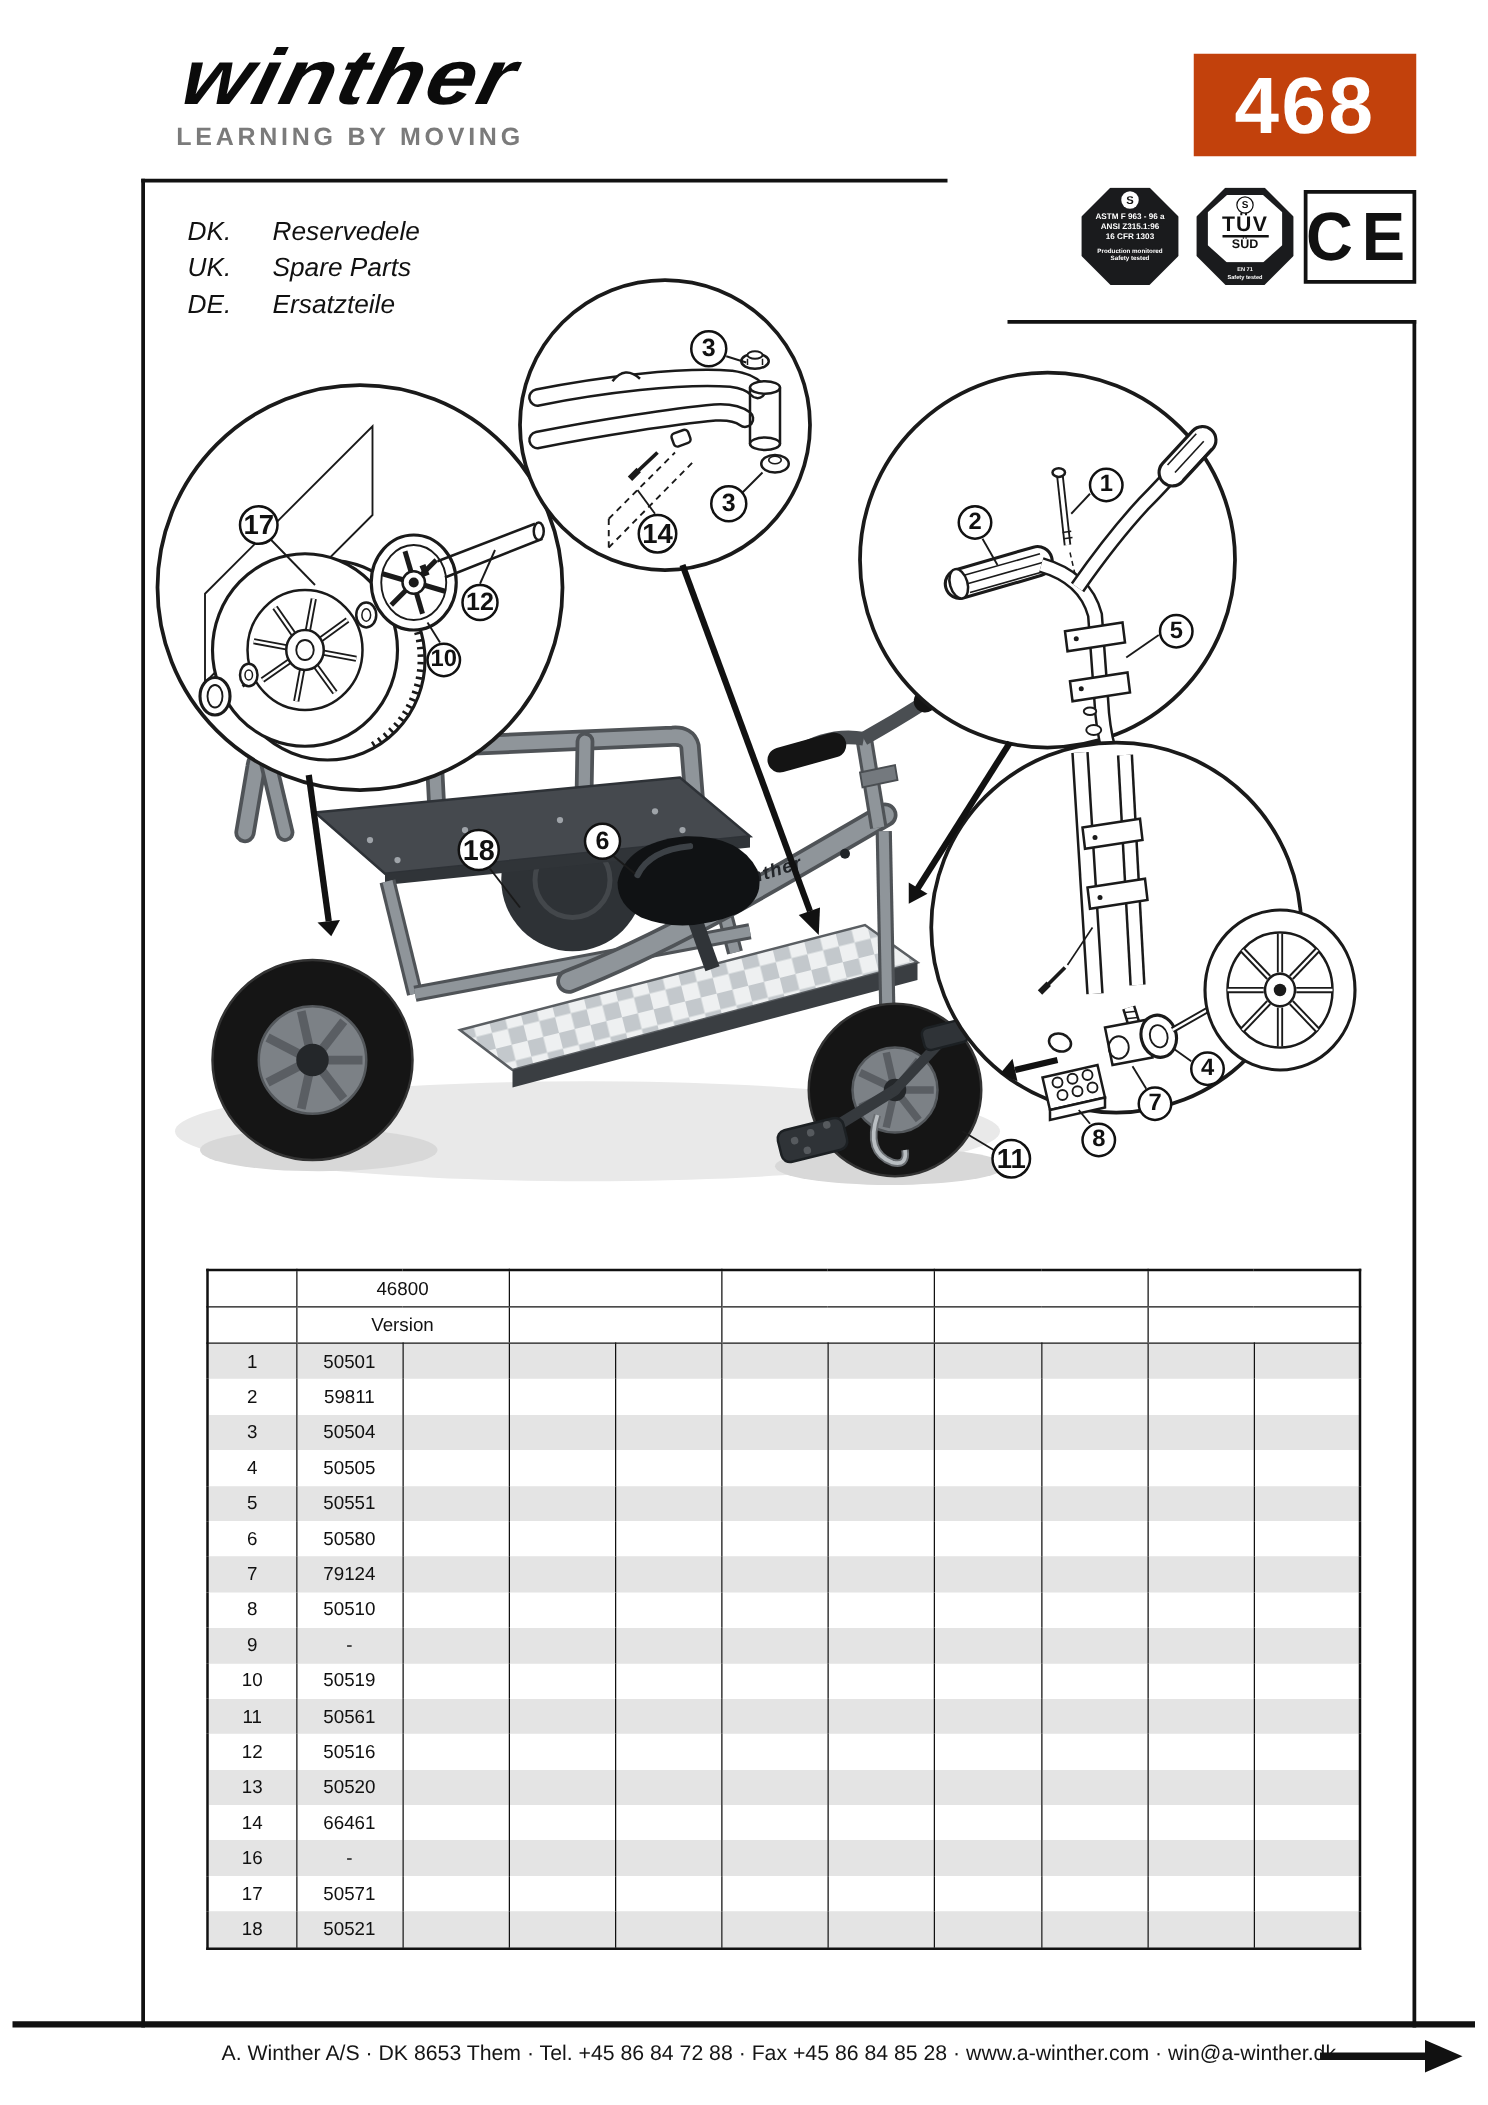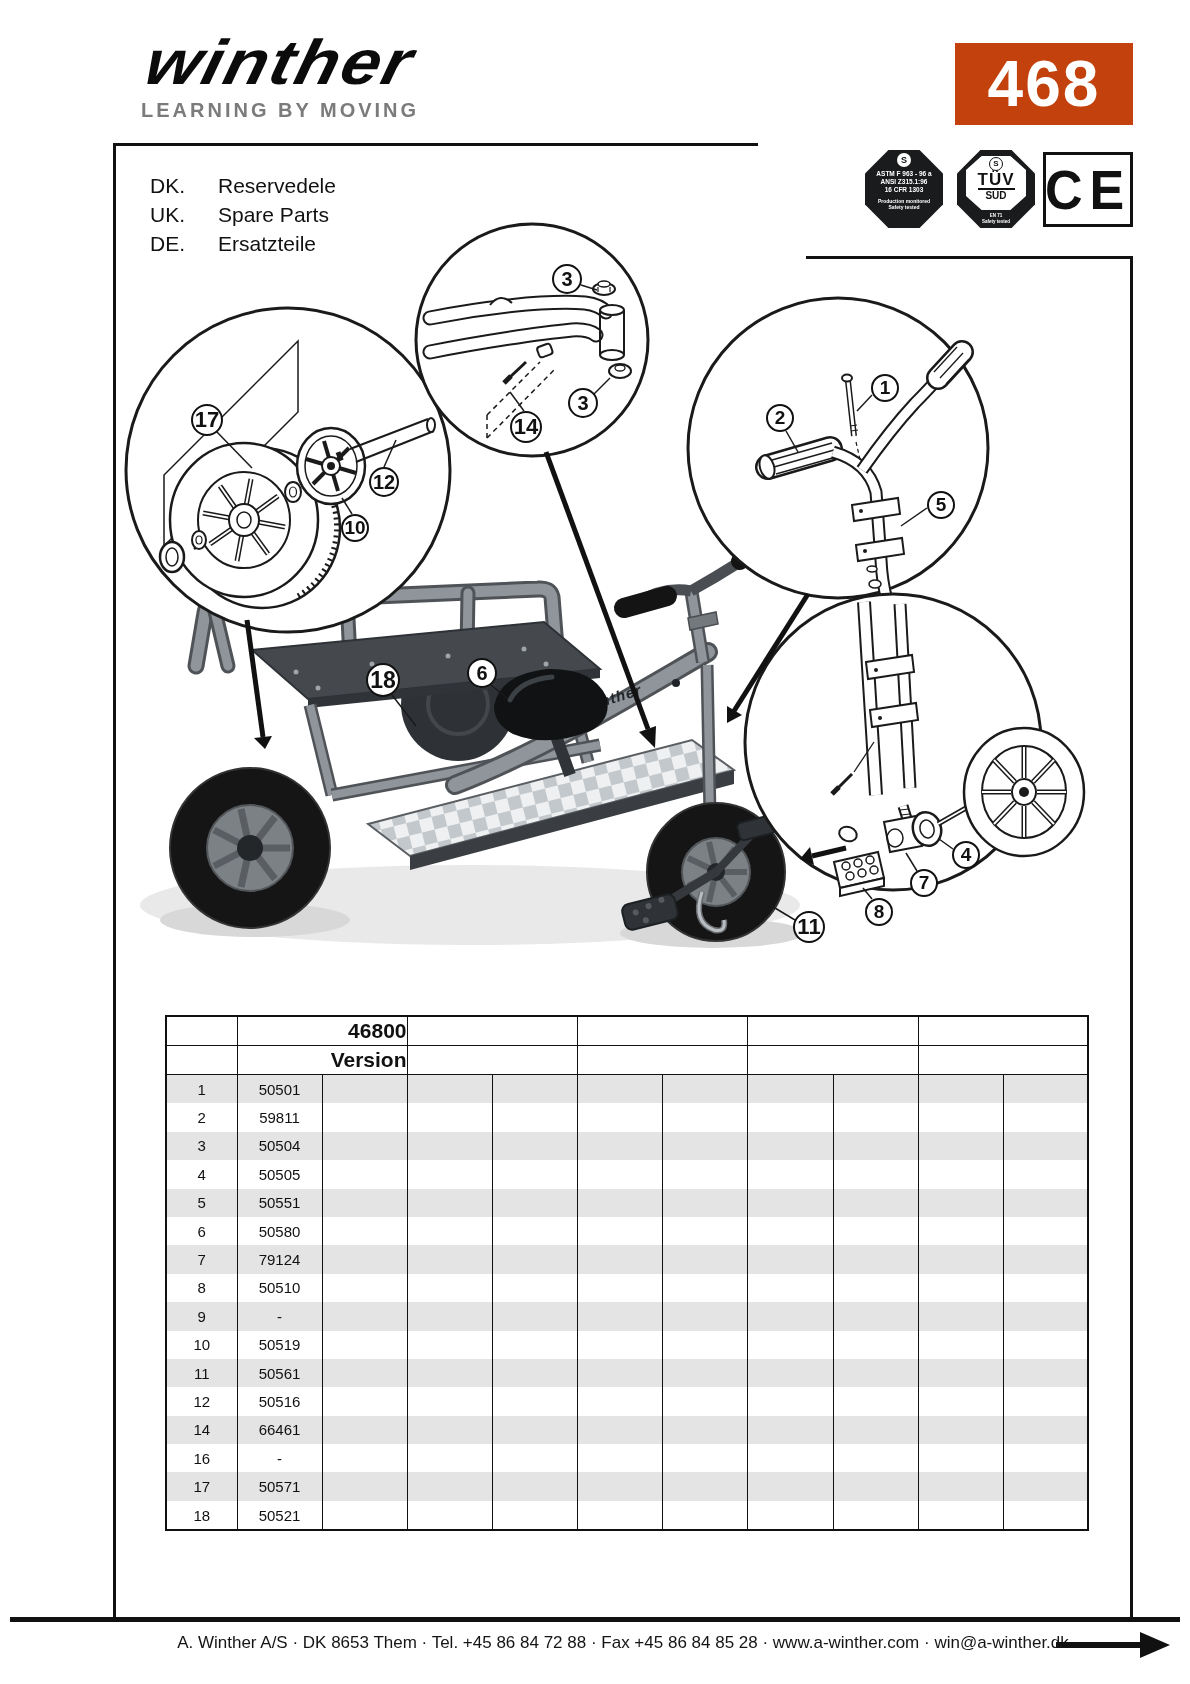--- a/index.html
+++ b/index.html
@@ -20,21 +20,21 @@
   
   .line{background:#111;}
   .frame-top{left:113px;top:143px;width:645px;height:3px;}
   .frame-left{left:113px;top:143px;width:3px;height:1479px;}
   .frame-right{left:1130px;top:256px;width:3px;height:1366px;}
   .frame-notch{left:806px;top:256px;width:327px;height:3px;}
   .bottom-rule{left:10px;top:1617px;width:1170px;height:5px;}
 
   
   .langs{left:150px;top:171px;font-size:21px;}
-  .lang-row{display:flex;height:29px;align-items:center;}
+  .lang-row{display:flex;height:29px;align-items:center;font-style:italic;}
   .lang-code{width:68px;}
 
   
   .oct{clip-path:polygon(30% 0,70% 0,100% 30%,100% 70%,70% 100%,30% 100%,0 70%,0 30%);}
   .astm{left:865px;top:150px;width:78px;height:78px;background:#1a1b1d;color:#fff;
         display:flex;flex-direction:column;align-items:center;text-align:center;}
   .s-circle{width:14px;height:14px;border-radius:50%;background:#fff;color:#111;
             font-size:9px;font-weight:bold;line-height:14px;margin-top:3px;}
   .astm-lines{margin-top:3px;font-size:6.5px;font-weight:bold;line-height:8px;}
   .astm-foot{margin-top:4px;font-size:5px;font-weight:bold;line-height:6px;}
@@ -55,21 +55,21 @@
 
   
   .callout{position:absolute;border:2.5px solid #111;border-radius:50%;background:#fff;
            display:flex;align-items:center;justify-content:center;font-weight:bold;box-sizing:border-box;z-index:30;}
 
   
   table.parts{position:absolute;left:165px;top:1015px;width:922px;border-collapse:collapse;
               table-layout:fixed;font-size:15px;text-align:center;}
   table.parts{border:2px solid #111;}
   table.parts td{border-left:1px solid #111;padding:0;overflow:hidden;}
-  table.parts thead td{border-bottom:1px solid #111;font-weight:bold;font-size:21px;text-align:right;}
+  table.parts thead td{border-bottom:1px solid #111;font-weight:normal;font-size:15px;}
   table.parts tr.h1 td,table.parts tr.h2 td{height:28px;}
   table.parts tr.h3 td{height:29px;border-bottom:3px solid #111;}
   table.parts tbody td{border-top:none;border-bottom:none;height:28.4px;}
   table.parts tbody tr:nth-child(odd){background:#e4e4e4;}
 
   
   .footer-text{left:113px;top:1633px;width:1020px;text-align:center;font-size:17px;color:#151515;}
   .footer-arrow-shaft{left:1056px;top:1642px;width:86px;height:6px;background:#111;}
   .footer-arrow-head{left:1140px;top:1632px;width:0;height:0;
         border-left:30px solid #111;border-top:13px solid transparent;border-bottom:13px solid transparent;}
@@ -692,20 +692,33 @@
         <td></td>
         <td></td>
         <td></td>
         <td></td>
         <td></td>
         <td></td>
         <td></td>
         <td></td>
       </tr>
       <tr>
+        <td>13</td>
+        <td>50520</td>
+        <td></td>
+        <td></td>
+        <td></td>
+        <td></td>
+        <td></td>
+        <td></td>
+        <td></td>
+        <td></td>
+        <td></td>
+      </tr>
+      <tr>
         <td>14</td>
         <td>66461</td>
         <td></td>
         <td></td>
         <td></td>
         <td></td>
         <td></td>
         <td></td>
         <td></td>
         <td></td>

